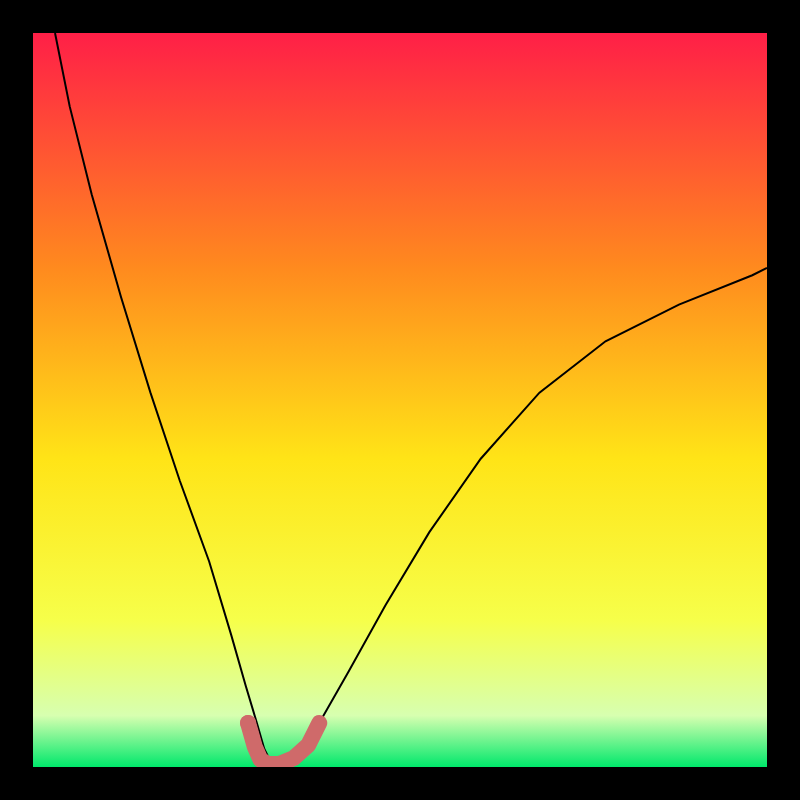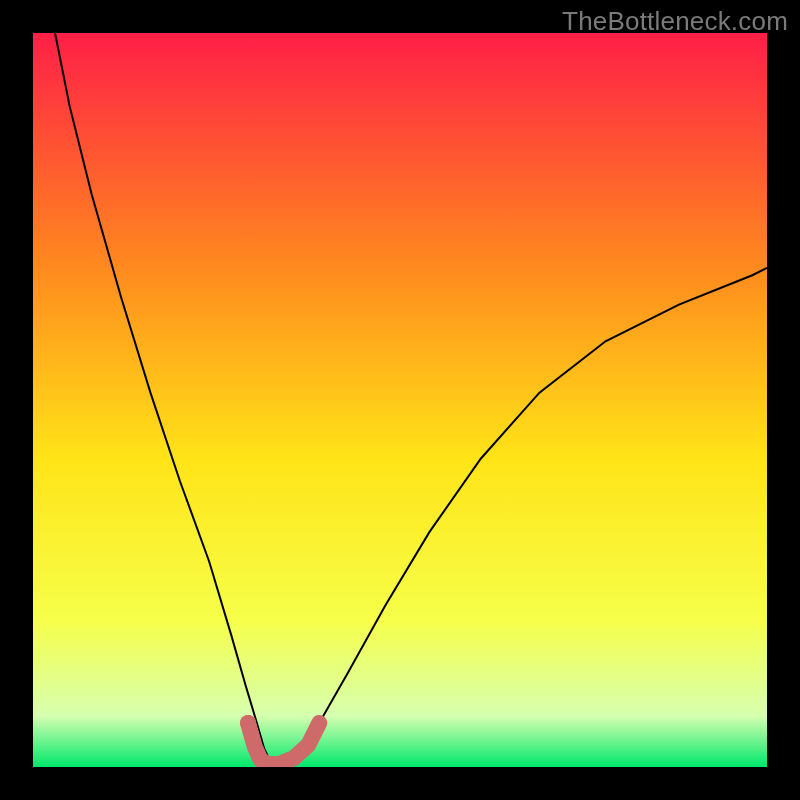--- a/index.html
+++ b/index.html
@@ -42,21 +42,20 @@
     position: absolute;
     left: 0;
     top: 0;
   }
 </style>
 </head>
 <body>
 
 <div class="frame">
 
-  <div class="watermark">TheBottleneck.com</div>
 
   <div class="plot">
 
     <svg id="bg-svg" width="734" height="734" viewBox="0 0 734 734">
       <defs>
         <linearGradient id="grad" x1="0" y1="0" x2="0" y2="1">
           <stop id="g0" offset="0%" stop-color="#ff1f47"></stop>
           <stop id="g1" offset="32%" stop-color="#ff8a1e"></stop>
           <stop id="g2" offset="58%" stop-color="#ffe417"></stop>
           <stop id="g3" offset="80%" stop-color="#f6ff4a"></stop>

